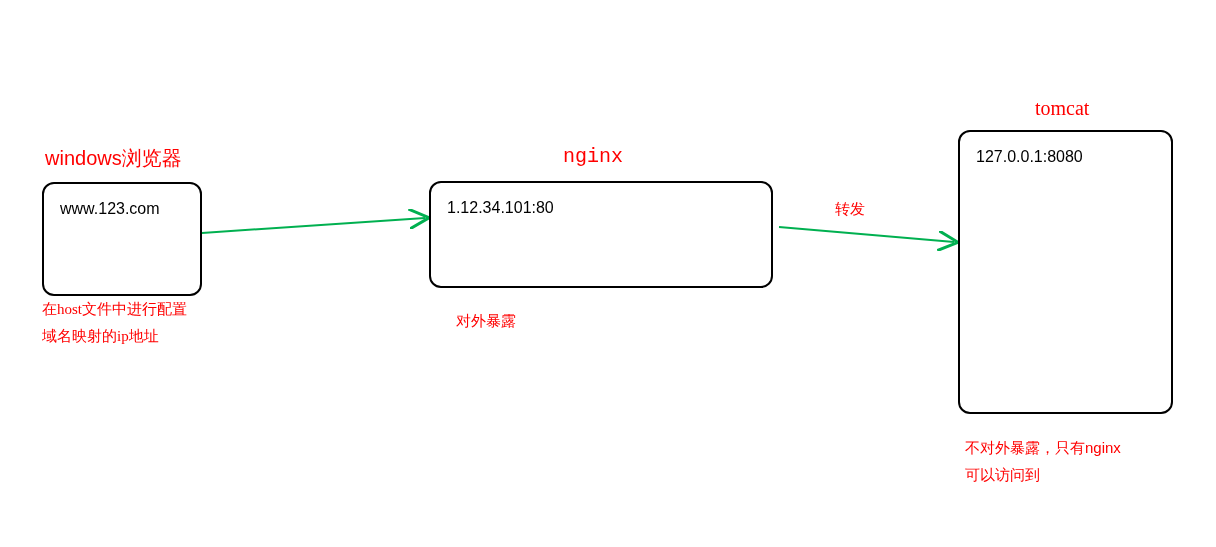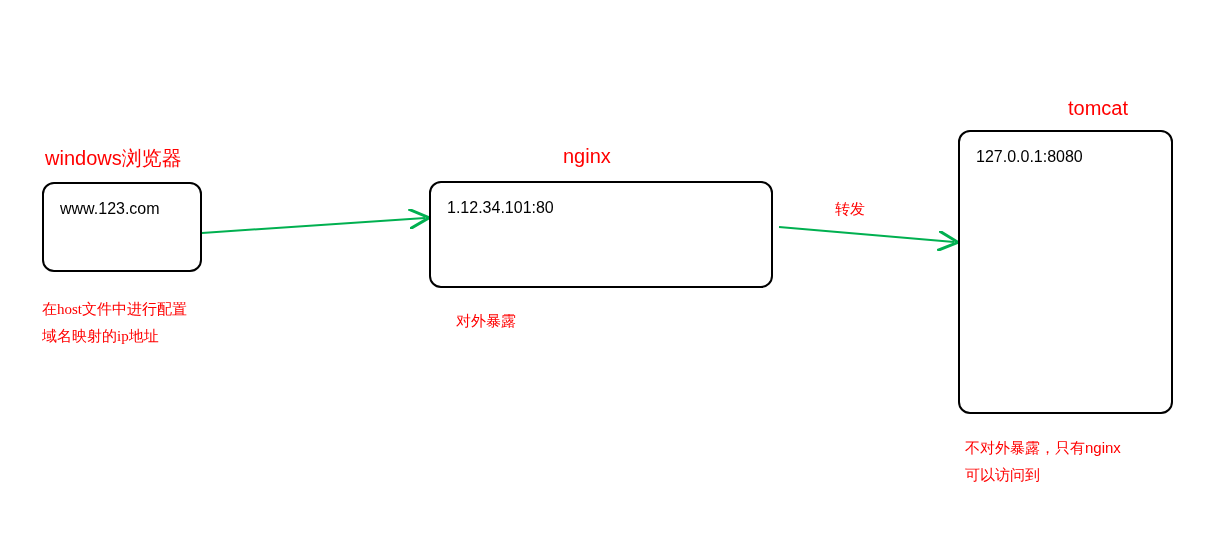--- a/index.html
+++ b/index.html
@@ -43,37 +43,37 @@
       position: absolute;
       top: 0;
       left: 0;
       pointer-events: none;
     }
   </style>
 </head>
 <body>
 
 <div class="node-title" style="left: 45px; top: 145px;">windows浏览器</div>
-<div class="node-box" style="left: 42px; top: 182px; width: 160px; height: 90px;">
+<div class="node-box" style="left: 42px; top: 182px; width: 160px; height: 114px;">
   <span>www.123.com</span>
 </div>
 <div class="annotation" style="left: 42px; top: 296px; font-family: Liberation Serif, serif;">
   <span>在host文件中进行配置</span><br>
   <span>域名映射的ip地址</span>
 </div>
 
-<div class="node-title" style="left: 563px; top: 145px;">nginx</div>
+<div class="node-title" style="left: 563px; top: 145px; font-family: Liberation Mono, monospace;">nginx</div>
 <div class="node-box" style="left: 429px; top: 181px; width: 344px; height: 107px;">
   <span>1.12.34.101:80</span>
 </div>
 <div class="annotation" style="left: 456px; top: 307px;">
   <span>对外暴露</span><br>
 </div>
 
-<div class="node-title" style="left: 1068px; top: 97px;">tomcat</div>
+<div class="node-title" style="left: 1035px; top: 97px; font-family: Liberation Serif, serif;">tomcat</div>
 <div class="node-box" style="left: 958px; top: 130px; width: 215px; height: 284px;">
   <span>127.0.0.1:8080</span>
 </div>
 <div class="annotation" style="left: 965px; top: 434px;">
   <span>不对外暴露，只有nginx</span><br>
   <span>可以访问到</span>
 </div>
 
 <div class="arrow-label" style="left: 835px; top: 200px;">转发</div>
 

